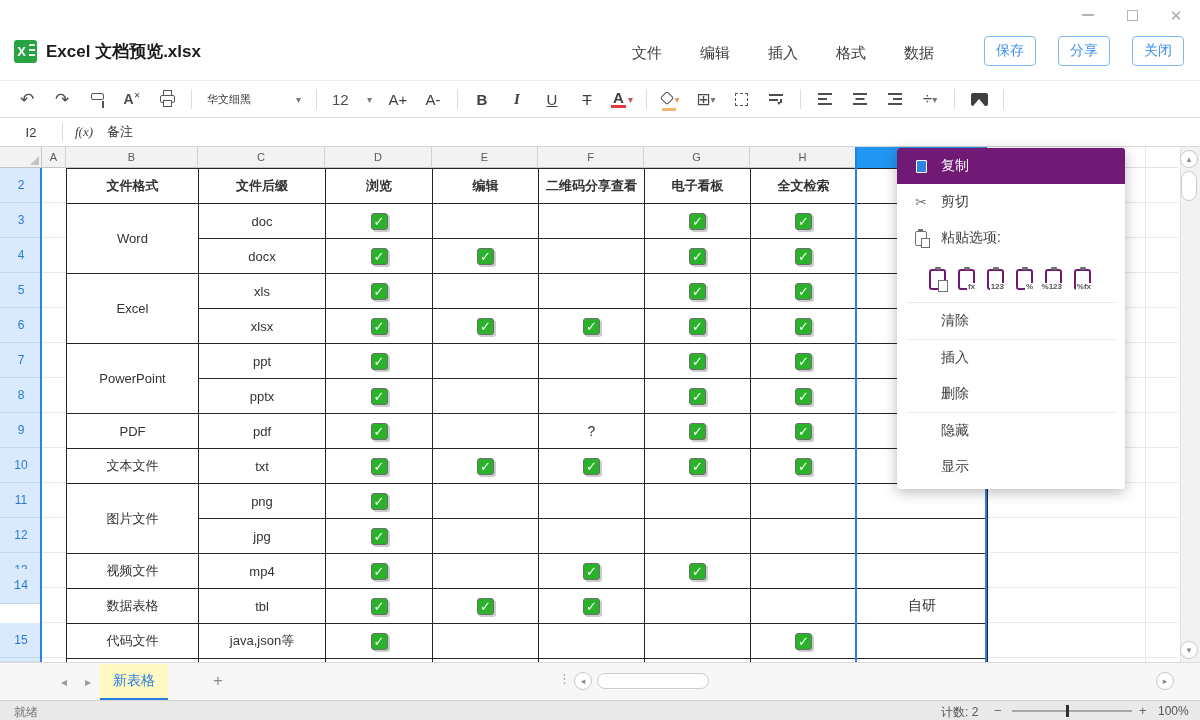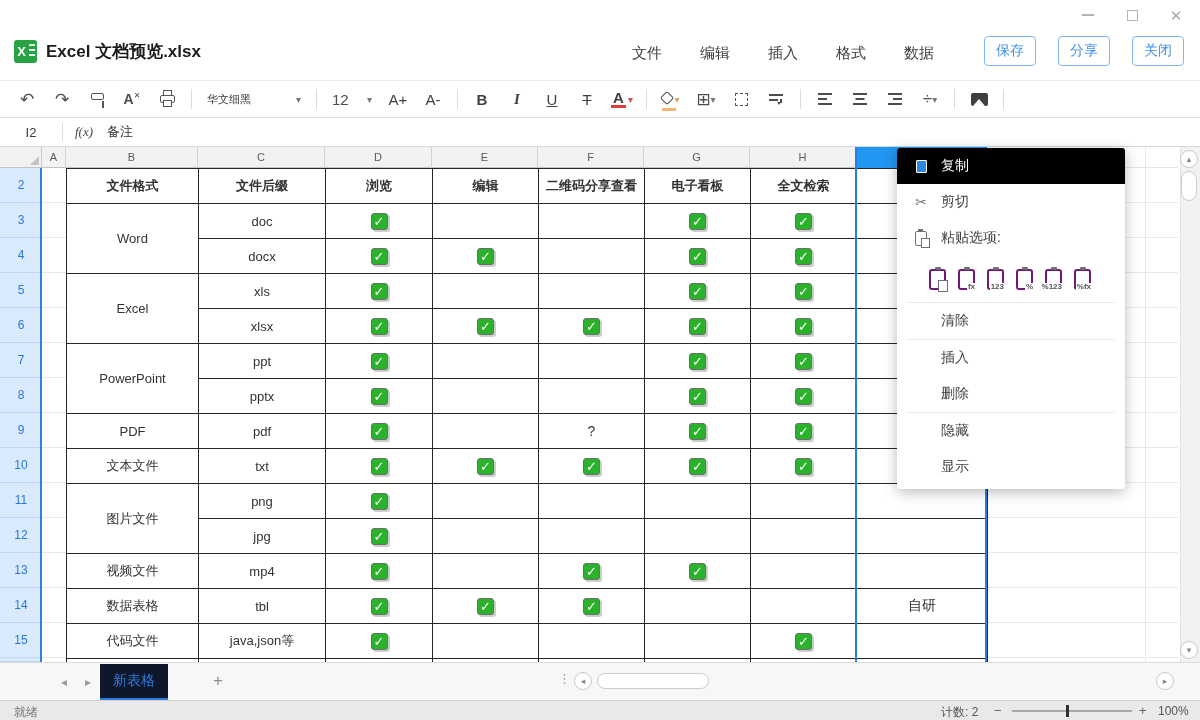--- a/index.html
+++ b/index.html
@@ -108,38 +108,38 @@
      display:flex; align-items:center; justify-content:center; font-size:9px; color:#888; }
   .vsb-up { left:1180px; top:3px; z-index:6; }
   .vsb-dn { left:1180px; top:494px; z-index:6; }
   .vsb-thumb { position:absolute; left:1181px; top:24px; width:16px; height:30px; background:#fff; border:1px solid #ccc; border-radius:9px; z-index:6; }
 
   
   .cmenu { position:absolute; left:897px; top:148px; width:228px; background:#fff; border-radius:3px;
      box-shadow:0 3px 14px rgba(0,0,0,.28); z-index:20; padding-bottom:4px; }
   .mi { height:36px; display:flex; align-items:center; padding-left:14px; font-size:14px; color:#3f3f3f; }
   .mi .mic { width:20px; margin-right:10px; display:flex; justify-content:center; color:#707070; }
-  .mi.hl { background:#000000; color:#fff; border-radius:3px 3px 0 0; }
+  .mi.hl { background:#701a75; color:#fff; border-radius:3px 3px 0 0; }
   .mi.noicon { padding-left:44px; }
   .msep { height:1px; background:#e8e8e8; margin:0 10px; }
   .paste-row { height:46px; display:flex; align-items:center; padding-left:32px; gap:12px; }
   .pclip { position:relative; width:17px; height:21px; border:2px solid #701a75; border-radius:3px; }
   .pclip::before { content:''; position:absolute; left:3.5px; top:-4px; width:6px; height:3px; background:#6f6f6f; border-radius:1px; }
   .pclip .sub { position:absolute; right:-3px; bottom:-3px; background:#fff; font-size:8px; font-weight:bold; color:#555; line-height:8px; padding:0 1px; }
   .pclip.page::after { content:''; position:absolute; right:-4px; bottom:-4px; width:8px; height:10px; background:#fff; border:1.5px solid #6f6f6f; }
   .ic-copy { position:relative; width:11px; height:13px; border:1.5px solid #fff; border-radius:1px; background:#2e86e0; }
   .ic-copy::before { content:''; position:absolute; left:3px; top:-5px; width:11px; height:13px; border:1.5px solid #fff; background:#2e86e0; z-index:-1; }
   .ic-paste { position:relative; width:12px; height:15px; border:1.5px solid #707070; border-radius:2px; }
   .ic-paste::before { content:''; position:absolute; left:2px; top:-3px; width:5px; height:2.5px; background:#707070; }
   .ic-paste::after { content:''; position:absolute; right:-4px; bottom:-3px; width:7px; height:8px; background:#fff; border:1.2px solid #707070; }
 
   
   .sheetbar { position:absolute; left:0; top:662px; width:1200px; height:38px; background:#f7f7f7; border-top:1px solid #dcdcdc; }
   .nav-ar { position:absolute; top:9px; width:16px; height:20px; color:#9b9b9b; font-size:12px; text-align:center; line-height:20px; }
-  .tab { position:absolute; left:100px; top:1px; width:68px; height:36px; background:#0f172a; border-bottom:2px solid #2b7ce0;
+  .tab { position:absolute; left:100px; top:1px; width:68px; height:36px; background:#fef9c3; border-bottom:2px solid #2b7ce0;
      color:#2b7ce0; font-size:14px; display:flex; align-items:center; justify-content:center; }
   .addsheet { position:absolute; left:208px; top:8px; font-size:17px; color:#8d8d8d; width:20px; text-align:center; }
   .more3 { position:absolute; left:558px; top:8px; color:#9a9a9a; font-size:13px; }
   .hsb-l { left:574px; top:9px; position:absolute; }
   .hsb-r { left:1156px; top:9px; position:absolute; }
   .hsb-thumb { position:absolute; left:597px; top:10px; width:112px; height:16px; background:#fff; border:1px solid #ccc; border-radius:8px; }
 
   
   .statusbar { position:absolute; left:0; top:700px; width:1200px; height:20px; background:#e9e9e9; border-top:1px solid #d2d2d2; }
   .st-ready { position:absolute; left:14px; top:3px; font-size:12px; color:#737373; }
@@ -312,21 +312,21 @@
     <div class="rowhdr" style="top:91px;  height:35px;">4</div>
     <div class="rowhdr" style="top:126px; height:35px;">5</div>
     <div class="rowhdr" style="top:161px; height:35px;">6</div>
     <div class="rowhdr" style="top:196px; height:35px;">7</div>
     <div class="rowhdr" style="top:231px; height:35px;">8</div>
     <div class="rowhdr" style="top:266px; height:35px;">9</div>
     <div class="rowhdr" style="top:301px; height:35px;">10</div>
     <div class="rowhdr" style="top:336px; height:35px;">11</div>
     <div class="rowhdr" style="top:371px; height:35px;">12</div>
     <div class="rowhdr" style="top:406px; height:35px;">13</div>
-    <div class="rowhdr" style="top:441px; height:35px;">14</div>
+    <div class="rowhdr" style="top:422px; height:35px;font-family:Liberation Mono, monospace;">14</div>
     <div class="rowhdr" style="top:476px; height:35px;">15</div>
     <div class="rowhdr" style="top:511px; height:4px;"></div>
     <div class="rowhdr-edge"></div>
 
     <table class="sheet">
       <colgroup>
         <col style="width:132px">
           <col style="width:127px">
           <col style="width:107px">
           <col style="width:106px">

